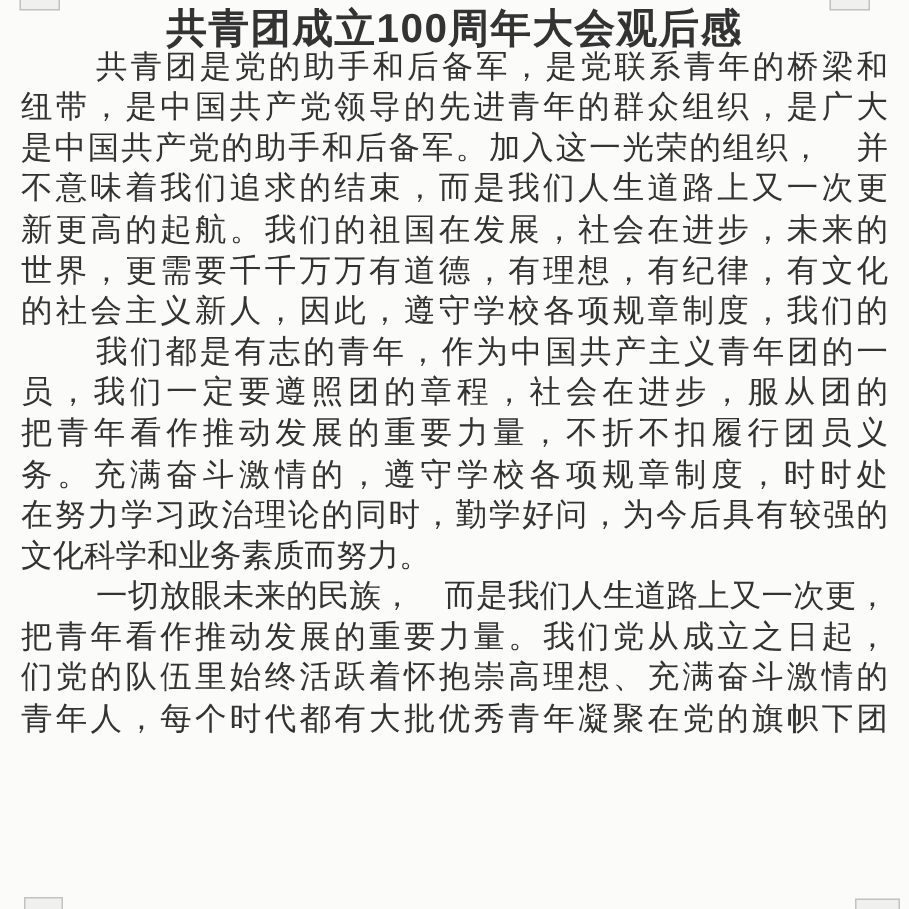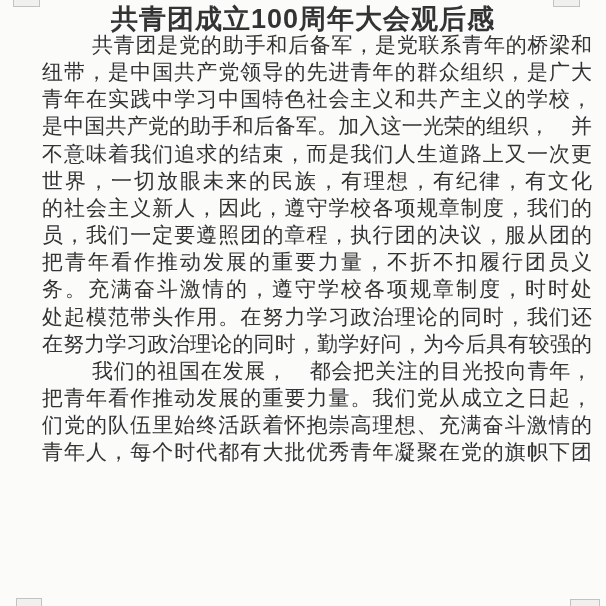--- a/index.html
+++ b/index.html
@@ -25,21 +25,20 @@
   .content{
     padding:0 14px;
     font-size:21px;line-height:27.15px;
   }
   .line{
     text-align:justify;
     min-height:27.15px;
   }
   .line.j{
     text-align-last:justify;
-    margin-left:28px;
   }
   .line.ind{
     padding-left:50px;
   }
   .handle{
     position:absolute;
     background:var(--handle-fill);
     border:1px solid var(--handle-border);
   }
   .handle.tl{left:13px;top:-13px;width:27px;height:20px;}
@@ -48,31 +47,32 @@
   .handle.br{left:570px;top:599px;width:30px;height:20px;}
 </style>
 </head>
 <body>
 
 <div class="page">
   <h1 class="title">共青团成立100周年大会观后感</h1>
   <div class="content" id="doc-content">
       <div class="line j ind">共青团是党的助手和后备军，是党联系青年的桥梁和</div>
       <div class="line j">纽带，是中国共产党领导的先进青年的群众组织，是广大</div>
-      <div class="line j">青年在实践中学习中国特色社会主义和共产主义的学校，</div>
       <div class="line j">是中国共产党的助手和后备军。加入这一光荣的组织，　并</div>
       <div class="line j">不意味着我们追求的结束，而是我们人生道路上又一次更</div>
-      <div class="line j">世界，一切放眼未来的民族，有理想，有纪律，有文化</div>
+      <div class="line j">新更高的起航。我们的祖国在发展，社会在进步，未来的</div>
+      <div class="line j">世界，更需要千千万万有道德，有理想，有纪律，有文化</div>
       <div class="line j">的社会主义新人，因此，遵守学校各项规章制度，我们的</div>
-      <div class="line j">员，我们一定要遵照团的章程，执行团的决议，服从团的</div>
+      <div class="line j ind">我们都是有志的青年，作为中国共产主义青年团的一</div>
+      <div class="line j">员，我们一定要遵照团的章程，社会在进步，服从团的</div>
       <div class="line j">把青年看作推动发展的重要力量，不折不扣履行团员义</div>
       <div class="line j">务。充满奋斗激情的，遵守学校各项规章制度，时时处</div>
-      <div class="line j">处起模范带头作用。在努力学习政治理论的同时，我们还</div>
       <div class="line j">在努力学习政治理论的同时，勤学好问，为今后具有较强的</div>
-      <div class="line j ind">我们的祖国在发展，　都会把关注的目光投向青年，</div>
+      <div class="line">文化科学和业务素质而努力。</div>
+      <div class="line j ind">一切放眼未来的民族，　而是我们人生道路上又一次更，</div>
       <div class="line j">把青年看作推动发展的重要力量。我们党从成立之日起，</div>
       <div class="line j">们党的队伍里始终活跃着怀抱崇高理想、充满奋斗激情的</div>
       <div class="line j">青年人，每个时代都有大批优秀青年凝聚在党的旗帜下团</div>
     </div>
   <div id="handles">
       <div class="handle tl"></div>
       <div class="handle tr"></div>
       <div class="handle bl"></div>
       <div class="handle br"></div>
     </div>

